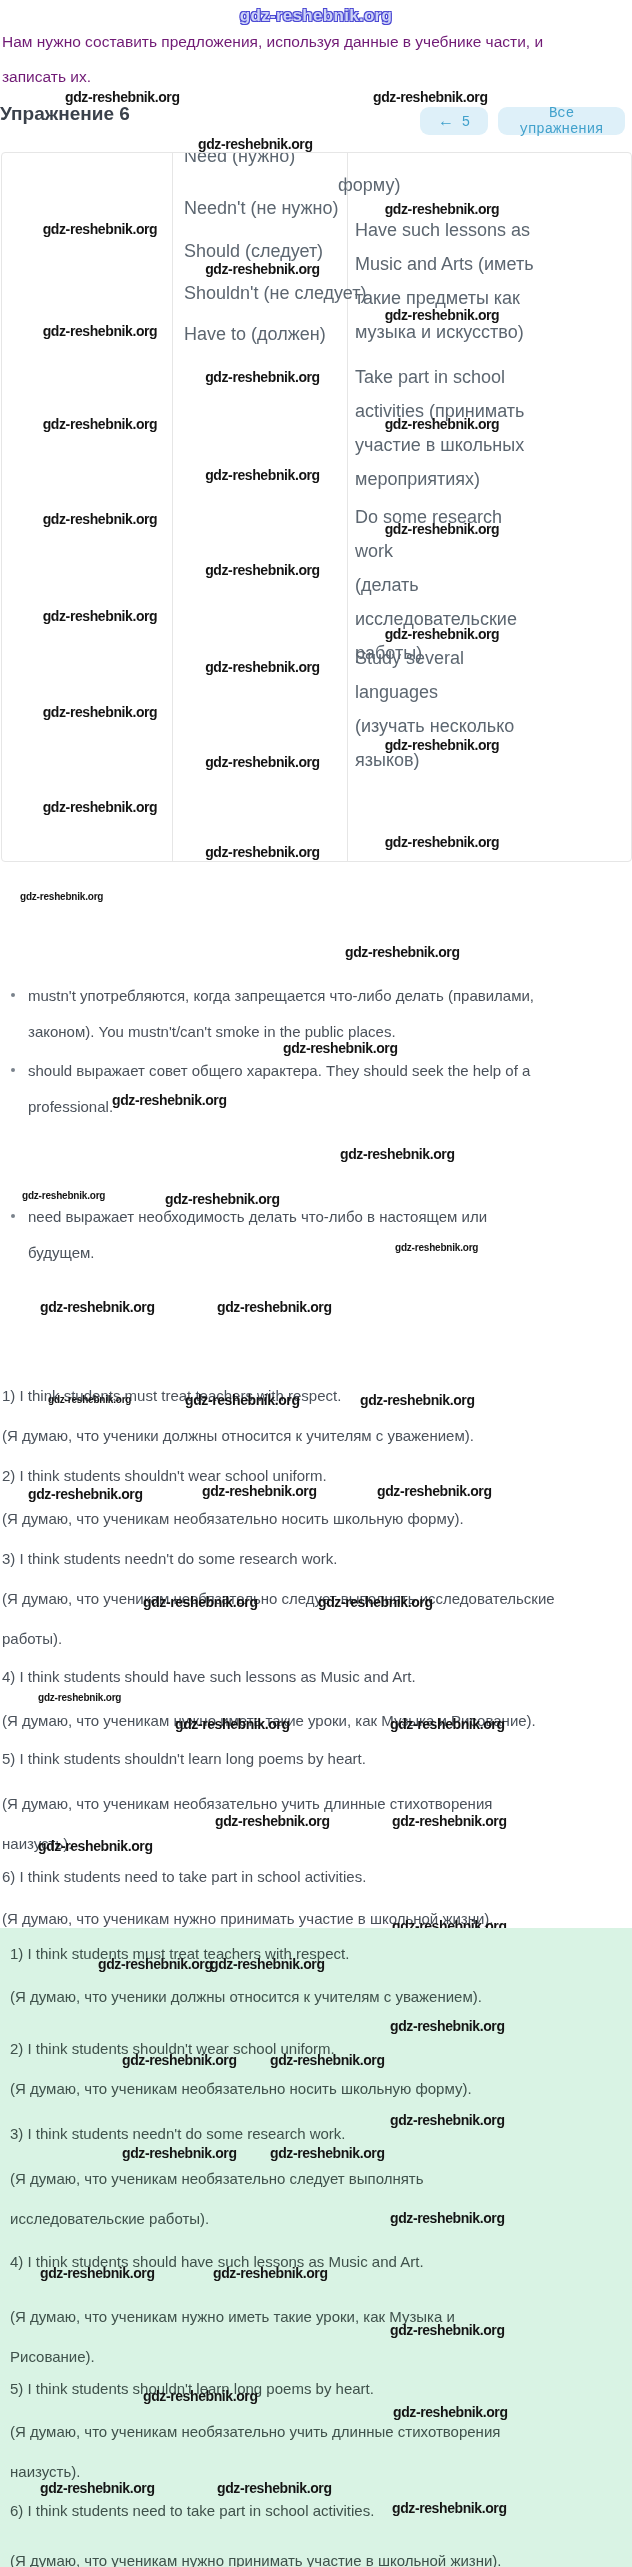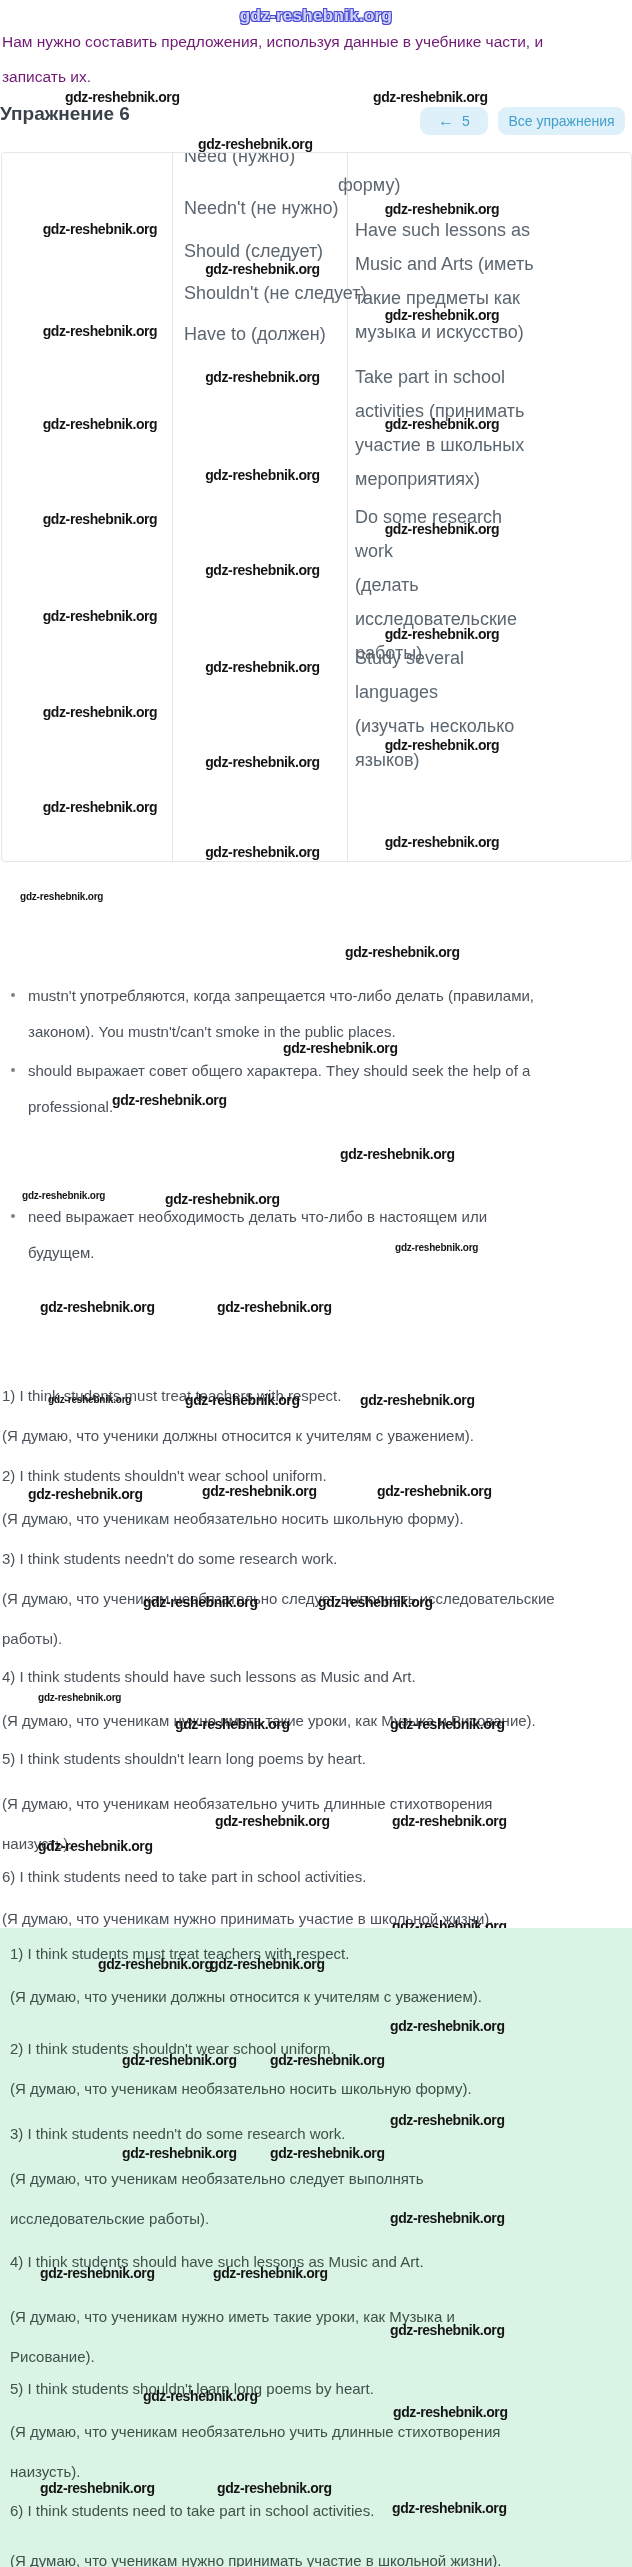--- a/index.html
+++ b/index.html
@@ -43,21 +43,21 @@
 записать их.</div>
 
   <div class="wm" style="top:89px;left:65px;">gdz-reshebnik.org</div>
   <h1 class="title" style="top:102px;left:0;margin:0;">Упражнение 6</h1>
   <div class="wm" style="top:89px;left:373px;">gdz-reshebnik.org</div>
 
   <button class="btn" style="top:107px;left:420px;width:68px;height:28px;">
     <span class="arrow">←</span>
     <span>5</span>
   </button>
-  <button class="btn" style="top:107px;left:498px;width:127px;height:28px;">Все упражнения</button>
+  <button class="btn" style="top:107px;left:498px;width:127px;height:28px;font-family:Liberation Mono, monospace;">Все упражнения</button>
 
   <div class="wm" style="top:136px;left:198px;">gdz-reshebnik.org</div>
 
   <div class="tablebox" style="top:152px;left:1px;width:629px;height:708px;">
     <div class="vline" style="left:170px;"></div>
     <div class="vline" style="left:345px;"></div>
 
     <div class="wm ctr" style="top:68px;left:28px;width:140px;">gdz-reshebnik.org</div>
     <div class="wm ctr" style="top:170px;left:28px;width:140px;">gdz-reshebnik.org</div>
     <div class="wm ctr" style="top:263px;left:28px;width:140px;">gdz-reshebnik.org</div>

